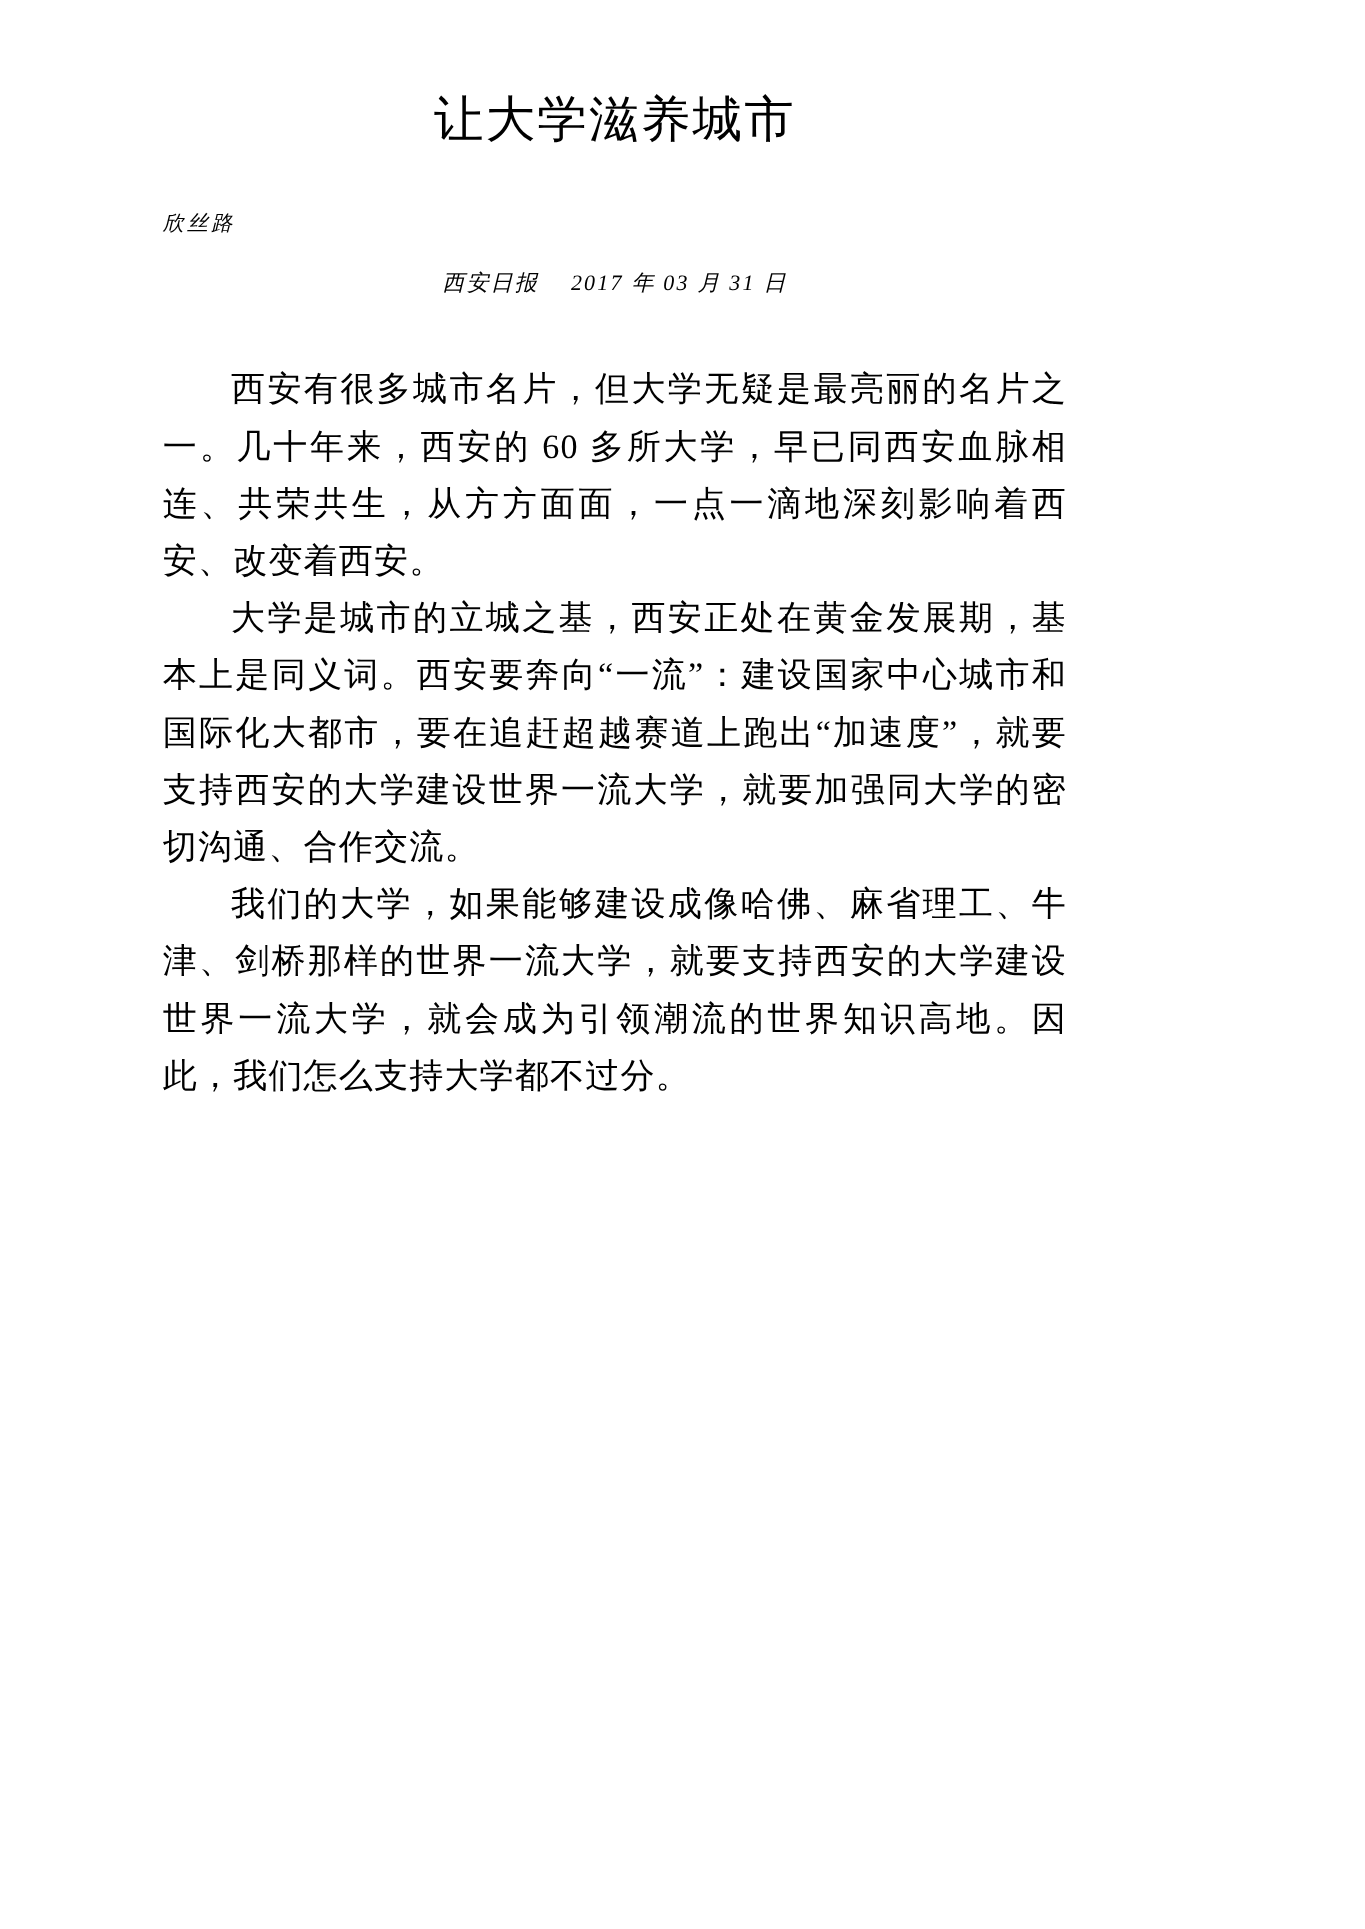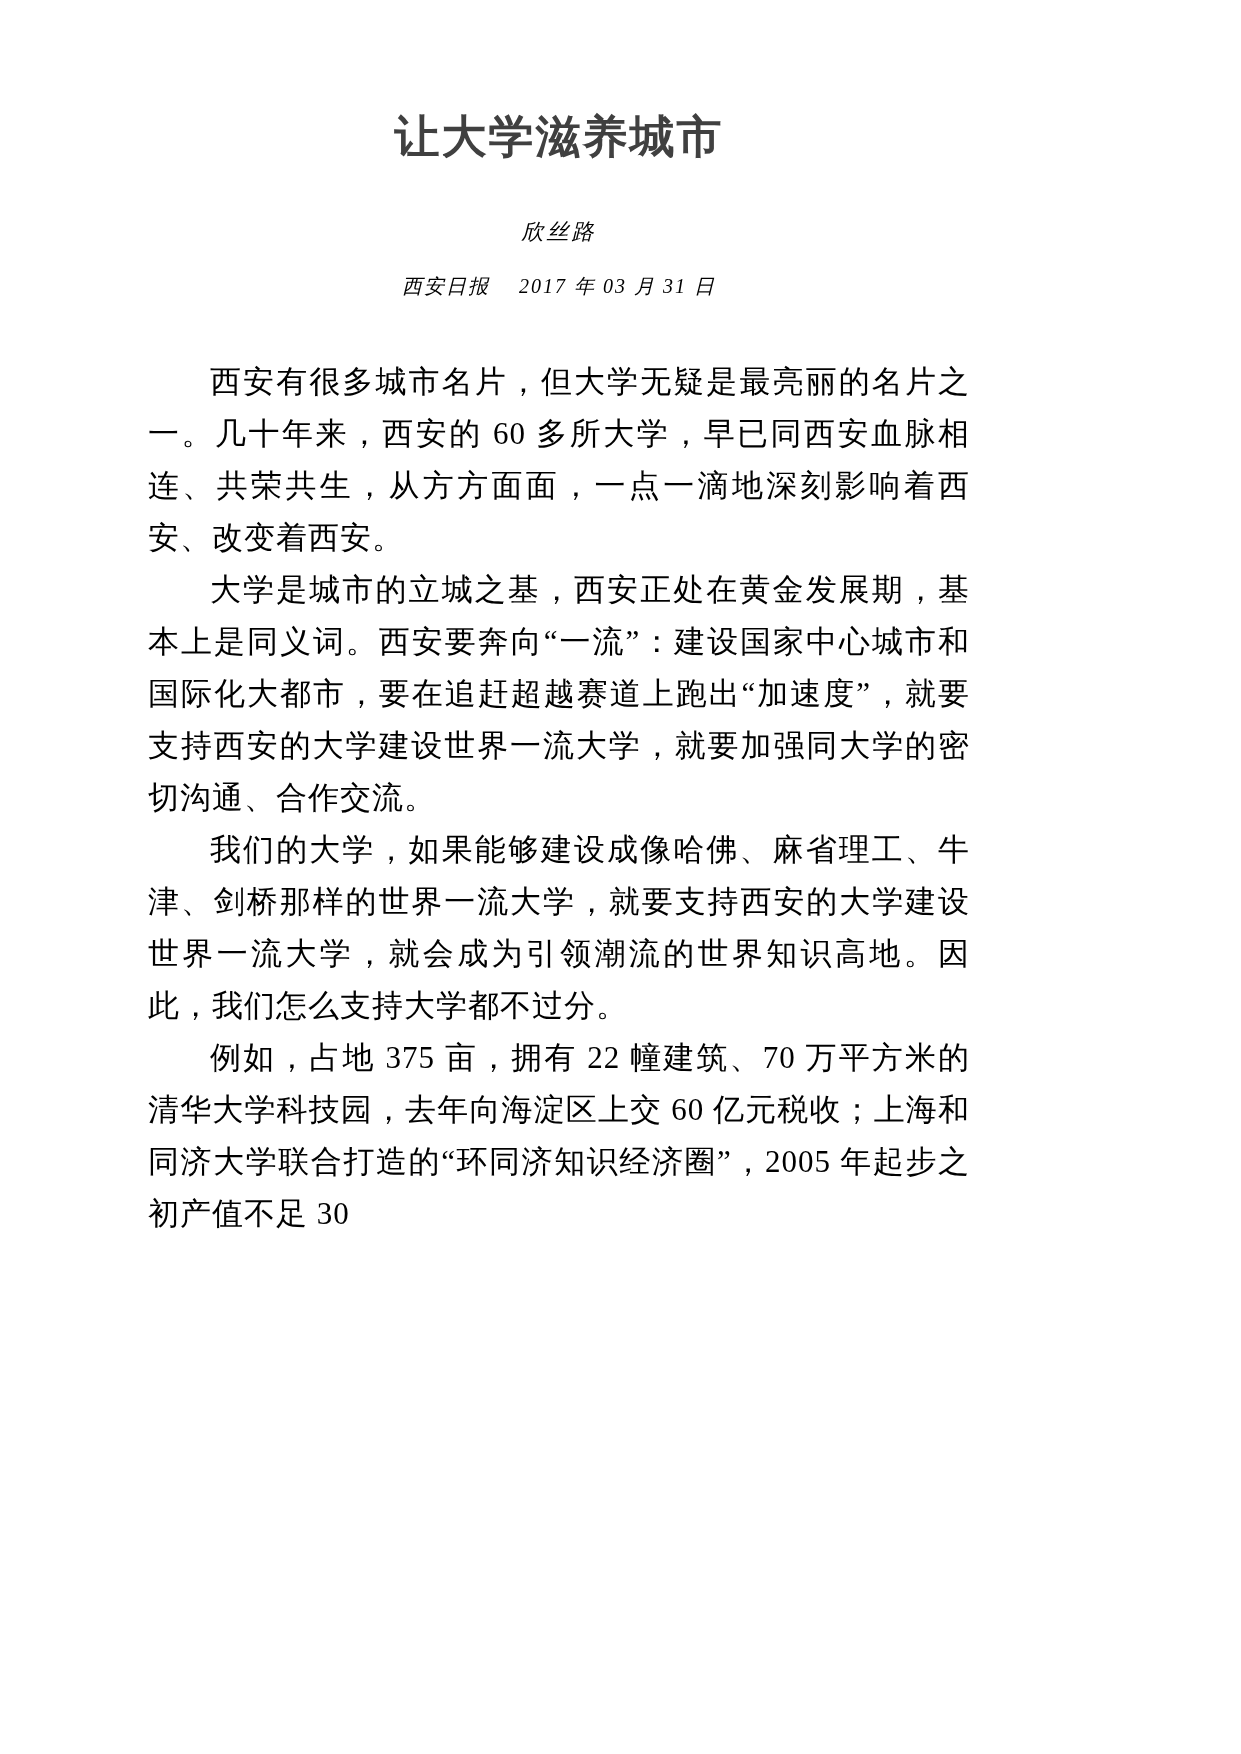--- a/index.html
+++ b/index.html
@@ -18,33 +18,32 @@
   }
   .content {
     position: absolute;
     top: 0;
     left: 148px;
     width: 822px;
     height: 1754px;
   }
   .doc-title {
     margin: 0;
-    padding-top: 108px;
+    padding-top: 80px;
     text-align: center;
     font-size: 45px;
     line-height: 58px;
-    font-weight: bold;
+    font-weight: normal;
     letter-spacing: 2px;
-    color: #404040;
+    color: #000000;
   }
   .doc-author {
     margin: 0;
     padding-top: 48px;
-    text-align: center;
-    font-size: 22px;
+    font-size: 19px;
     line-height: 36px;
     letter-spacing: 3px;
     font-style: italic;
   }
   .doc-source {
     margin: 0;
     padding-top: 18px;
     text-align: center;
     font-size: 20px;
     line-height: 36px;
@@ -73,17 +72,16 @@
     <h1 class="doc-title">让大学滋养城市</h1>
 
     <div class="doc-author">欣丝路</div>
 
     <div class="doc-source">西安日报　 2017 年 03 月 31 日</div>
 
     <div class="doc-body">
       <p>西安有很多城市名片，但大学无疑是最亮丽的名片之一。几十年来，西安的 60 多所大学，早已同西安血脉相连、共荣共生，从方方面面，一点一滴地深刻影响着西安、改变着西安。</p>
       <p>大学是城市的立城之基，西安正处在黄金发展期，基本上是同义词。西安要奔向“一流”：建设国家中心城市和国际化大都市，要在追赶超越赛道上跑出“加速度”，就要支持西安的大学建设世界一流大学，就要加强同大学的密切沟通、合作交流。</p>
       <p>我们的大学，如果能够建设成像哈佛、麻省理工、牛津、剑桥那样的世界一流大学，就要支持西安的大学建设世界一流大学，就会成为引领潮流的世界知识高地。因此，我们怎么支持大学都不过分。</p>
-      <p>例如，占地 375 亩，拥有 22 幢建筑、70 万平方米的清华大学科技园，去年向海淀区上交 60 亿元税收；上海和同济大学联合打造的“环同济知识经济圈”，2005 年起步之初产值不足 30</p>
     </div>
 
   </div>
 </div>
 
 </body></html>

